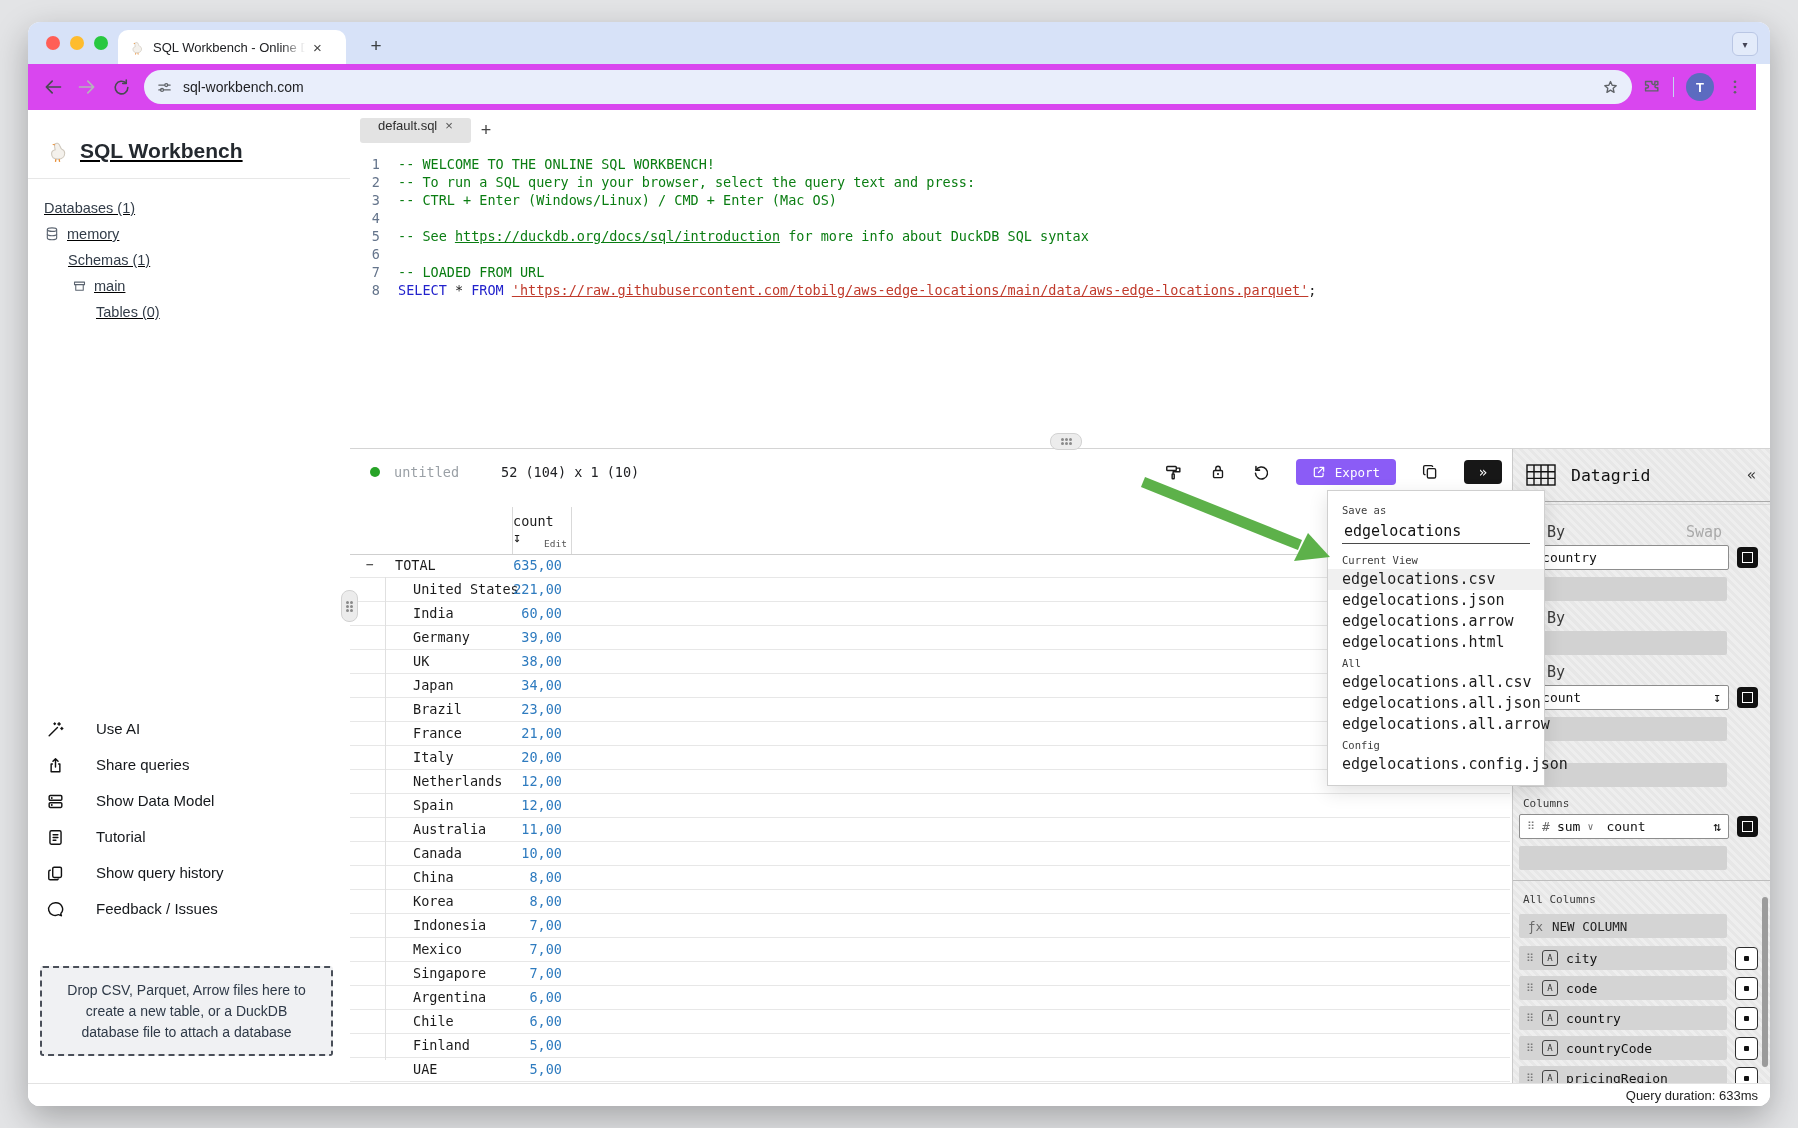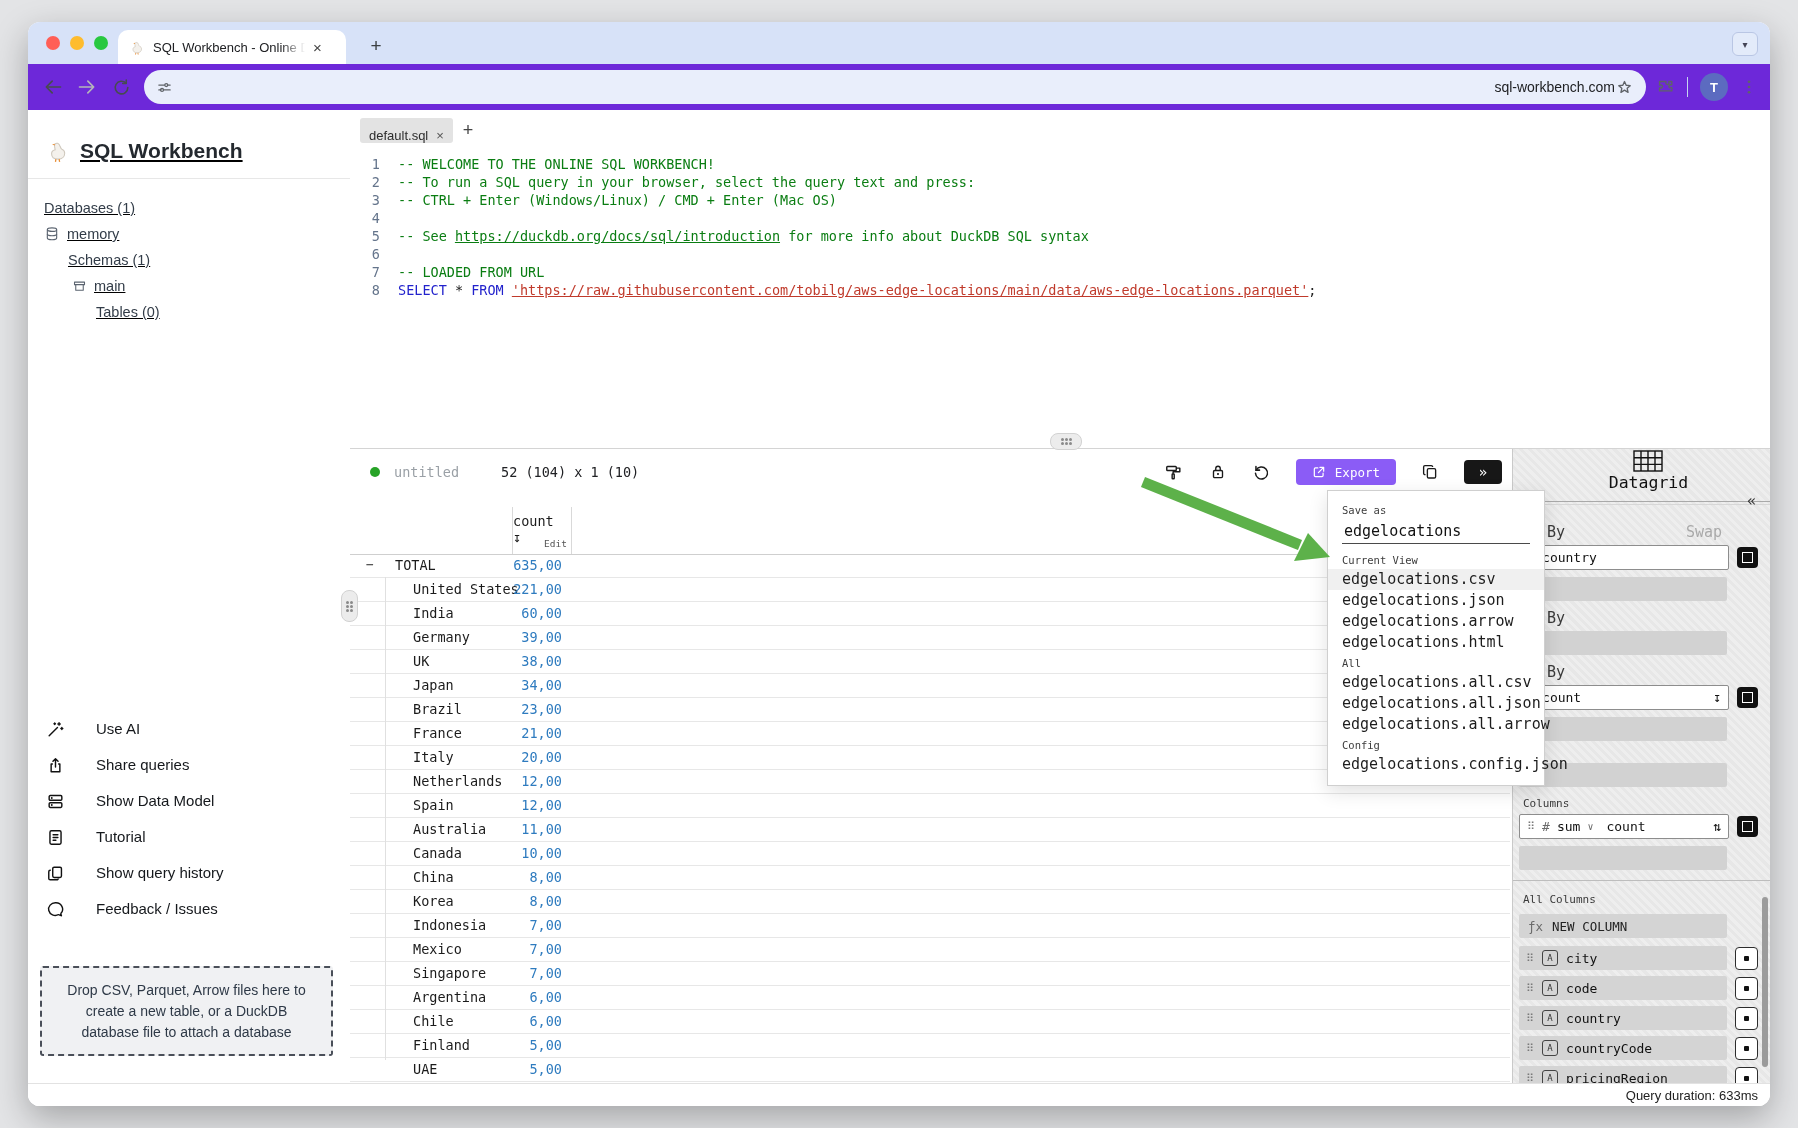--- a/index.html
+++ b/index.html
@@ -10,21 +10,21 @@
   .tabstrip{position:absolute;left:0;top:0;right:0;height:42px;background:#d7e2f8;}
   .lights{position:absolute;left:18px;top:14px;display:flex;gap:10px;}
   .light{width:14px;height:14px;border-radius:50%;}
   .tab{position:absolute;left:90px;top:8px;width:228px;height:34px;background:#fff;border-radius:10px 10px 0 0;
        display:flex;align-items:center;gap:8px;padding:0 10px;box-sizing:border-box;}
   .tab-title{font-size:13px;color:#202124;white-space:nowrap;overflow:hidden;width:152px;position:relative;}
   .tab-title:after{content:"";position:absolute;right:0;top:0;bottom:0;width:24px;background:linear-gradient(90deg,rgba(255,255,255,0),#fff);}
   .tab-close{color:#444;font-size:15px;line-height:1;cursor:default;}
   .newtab{position:absolute;left:334px;top:10px;width:28px;height:28px;border-radius:50%;display:flex;align-items:center;justify-content:center;color:#3c4043;font-size:19px;}
   .strip-chevron{position:absolute;right:12px;top:10px;width:24px;height:22px;border:1px solid #b9c6e4;border-radius:6px;background:#e3ebfa;color:#445;display:flex;align-items:center;justify-content:center;font-size:10px;}
-  .toolbar{position:absolute;left:0;top:42px;right:0;height:46px;background:#6d28d9;display:flex;align-items:center;text-align:right;}
+  .toolbar{position:absolute;left:0;top:42px;right:14px;height:46px;background:#d946ef;display:flex;align-items:center;}
   .nav-ic{width:34px;height:34px;display:flex;align-items:center;justify-content:center;color:#474b50;}
   .nav-ic.dis{color:#b4b6b9;}
   .urlbar{flex:1;height:34px;background:#e9eefb;border-radius:17px;margin:0 10px 0 6px;display:flex;align-items:center;padding:0 12px;box-sizing:border-box;color:#202124;}
   .urlbar .url{font-size:14px;margin-left:10px;flex:1;}
   .chrome-right{display:flex;align-items:center;gap:12px;margin-right:12px;}
   .vsep{width:1px;height:20px;background:#c6d4f0;}
   .avatar{width:28px;height:28px;border-radius:50%;background:#5c6bc0;color:#fff;font-size:13px;font-weight:700;display:flex;align-items:center;justify-content:center;}
   
   .app{position:absolute;left:0;top:88px;right:0;bottom:0;background:#fff;}
   .sidebar{position:absolute;left:0;top:12px;width:322px;bottom:0;border-right:1px solid #e2e2e2;background:#fff;text-decoration:underline;}
@@ -33,21 +33,21 @@
   .tree{padding:16px 0 0 0;font-size:14.5px;color:#323c48;}
   .tree-row{display:flex;align-items:center;gap:7px;height:26px;}
   .menu{position:absolute;left:0;bottom:170px;width:100%;}
   .menu-item{display:flex;align-items:flex-start;gap:31px;height:36px;padding:0 18px;font-size:15px;color:#15181c;cursor:default;}
   .dropzone{position:absolute;left:12px;right:17px;bottom:50px;height:90px;background:#f0f1f3;border:2px dashed #4a4f59;border-radius:3px;
             display:flex;align-items:center;justify-content:center;text-align:center;color:#2e3947;font-size:14px;line-height:1.5;padding:6px 20px;box-sizing:border-box;}
   
   .main{position:absolute;left:322px;top:0;right:0;bottom:0;}
   .editor{position:absolute;left:0;top:0;right:0;height:338px;background:#fff;}
   .etabs{display:flex;align-items:center;gap:10px;padding:8px 0 4px 10px;}
-  .etab{background:#e3e3e3;border-radius:3px;height:25px;display:flex;align-items:flex-end;gap:8px;padding:0 9px;font-size:13px;color:#2d2d2d;}
+  .etab{background:#e3e3e3;border-radius:3px;height:25px;display:flex;align-items:flex-start;gap:8px;padding:0 18px;font-size:13px;color:#2d2d2d;}
   .etab .x{color:#555;font-size:13px;}
   .etab-add{color:#444;font-size:18px;}
   .code{font-family:"DejaVu Sans Mono",monospace;font-size:13.5px;line-height:18px;margin-top:8px;}
   .code-line{display:flex;height:18px;white-space:pre;}
   .ln{width:30px;text-align:right;color:#64748b;margin-right:18px;flex:none;}
   .c-cm{color:#0a7d12;}
   .c-kw{color:#2222cc;}
   .c-st{color:#c03a2b;}
   .c-pl{color:#222;}
   .useg{text-decoration:underline;}
@@ -70,21 +70,21 @@
   .trow{position:relative;height:23px;border-bottom:1px solid #e7e7e7;}
   .minus{position:absolute;left:16px;top:3px;color:#333;font-size:13px;}
   .rname{position:absolute;left:63px;top:3px;font-size:13.5px;color:#1b1b1b;}
   .trow.total .rname{left:45px;}
   .rval{position:absolute;left:118px;width:94px;top:3px;text-align:right;font-size:13.5px;color:#2e7bbf;}
   .indent-guide{position:absolute;left:35px;top:23px;height:483px;width:1px;background:#e0e0e0;}
   
   .datagrid{position:absolute;left:1162px;right:0;top:339px;bottom:22px;border-left:1px solid #c9c9c9;
             background:repeating-linear-gradient(45deg,#eeeeee 0 3px,#e7e7e7 3px 6px);overflow:hidden;
             font-family:"DejaVu Sans Mono",monospace;}
-  .dg-head{height:52px;display:flex;align-items:center;border-bottom:1px solid #a9a9a9;flex-direction:column;}
+  .dg-head{height:52px;display:flex;align-items:center;border-bottom:1px solid #a9a9a9;}
   .dg-grid-ic{margin-left:12px;color:#111;}
   .dg-title{font-size:16.5px;color:#111;margin-left:14px;}
   .dg-collapse{margin-left:auto;margin-right:14px;color:#333;font-size:15px;}
   .dg-sep{height:2px;border-bottom:1px solid #d7d7d7;}
   .dg-body{position:relative;padding:10px 12px 0 6px;}
   .dg-label{font-size:15px;color:#3a3a3a;margin:8px 0 4px 28px;display:flex;}
   .dg-label .swap{margin-left:auto;color:#a9a9a9;margin-right:36px;}
   .dg-row{display:flex;align-items:center;gap:8px;margin-bottom:7px;}
   .dg-input{flex:1;height:25px;background:#fff;border:1px solid #8d8d8d;border-radius:2px;display:flex;align-items:center;gap:7px;padding:0 7px;font-size:13px;color:#111;box-sizing:border-box;}
   .dg-input .drag{color:#7a7a7a;font-size:11px;}

